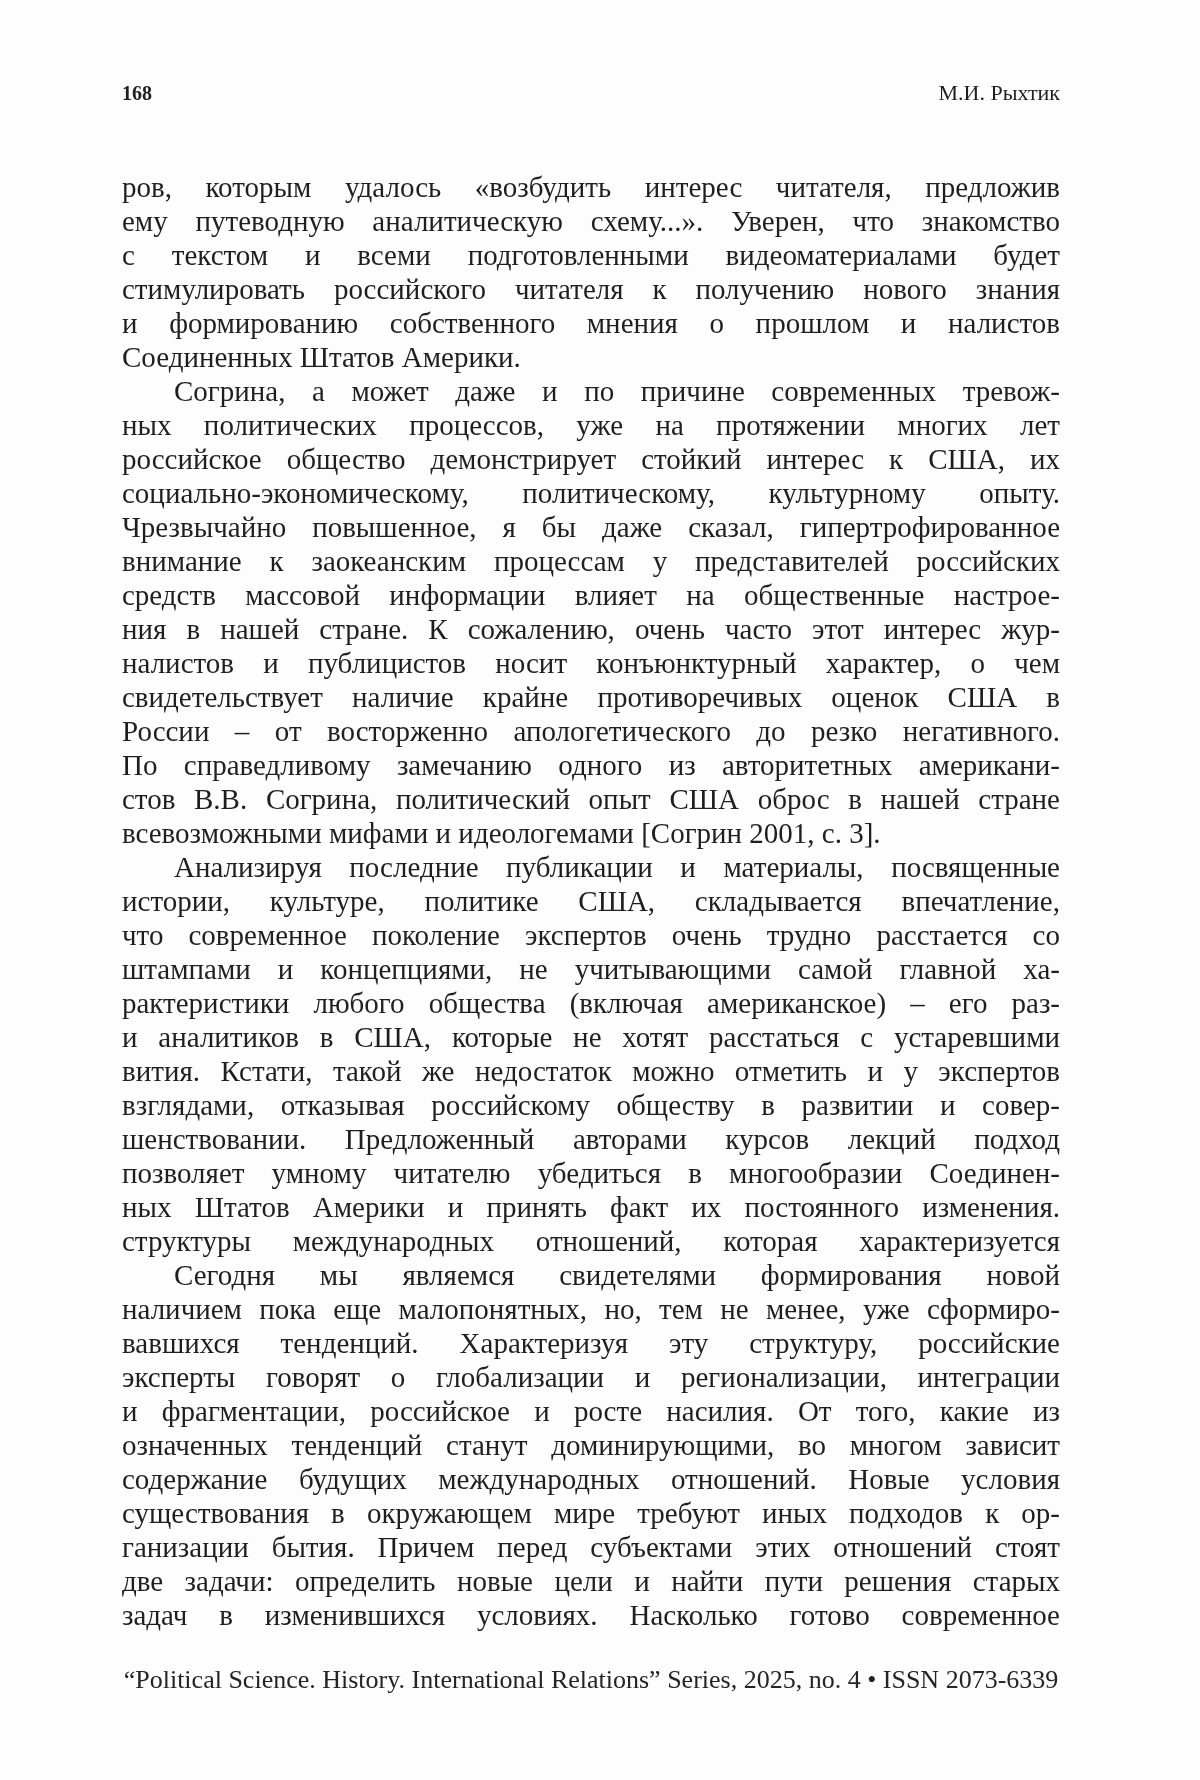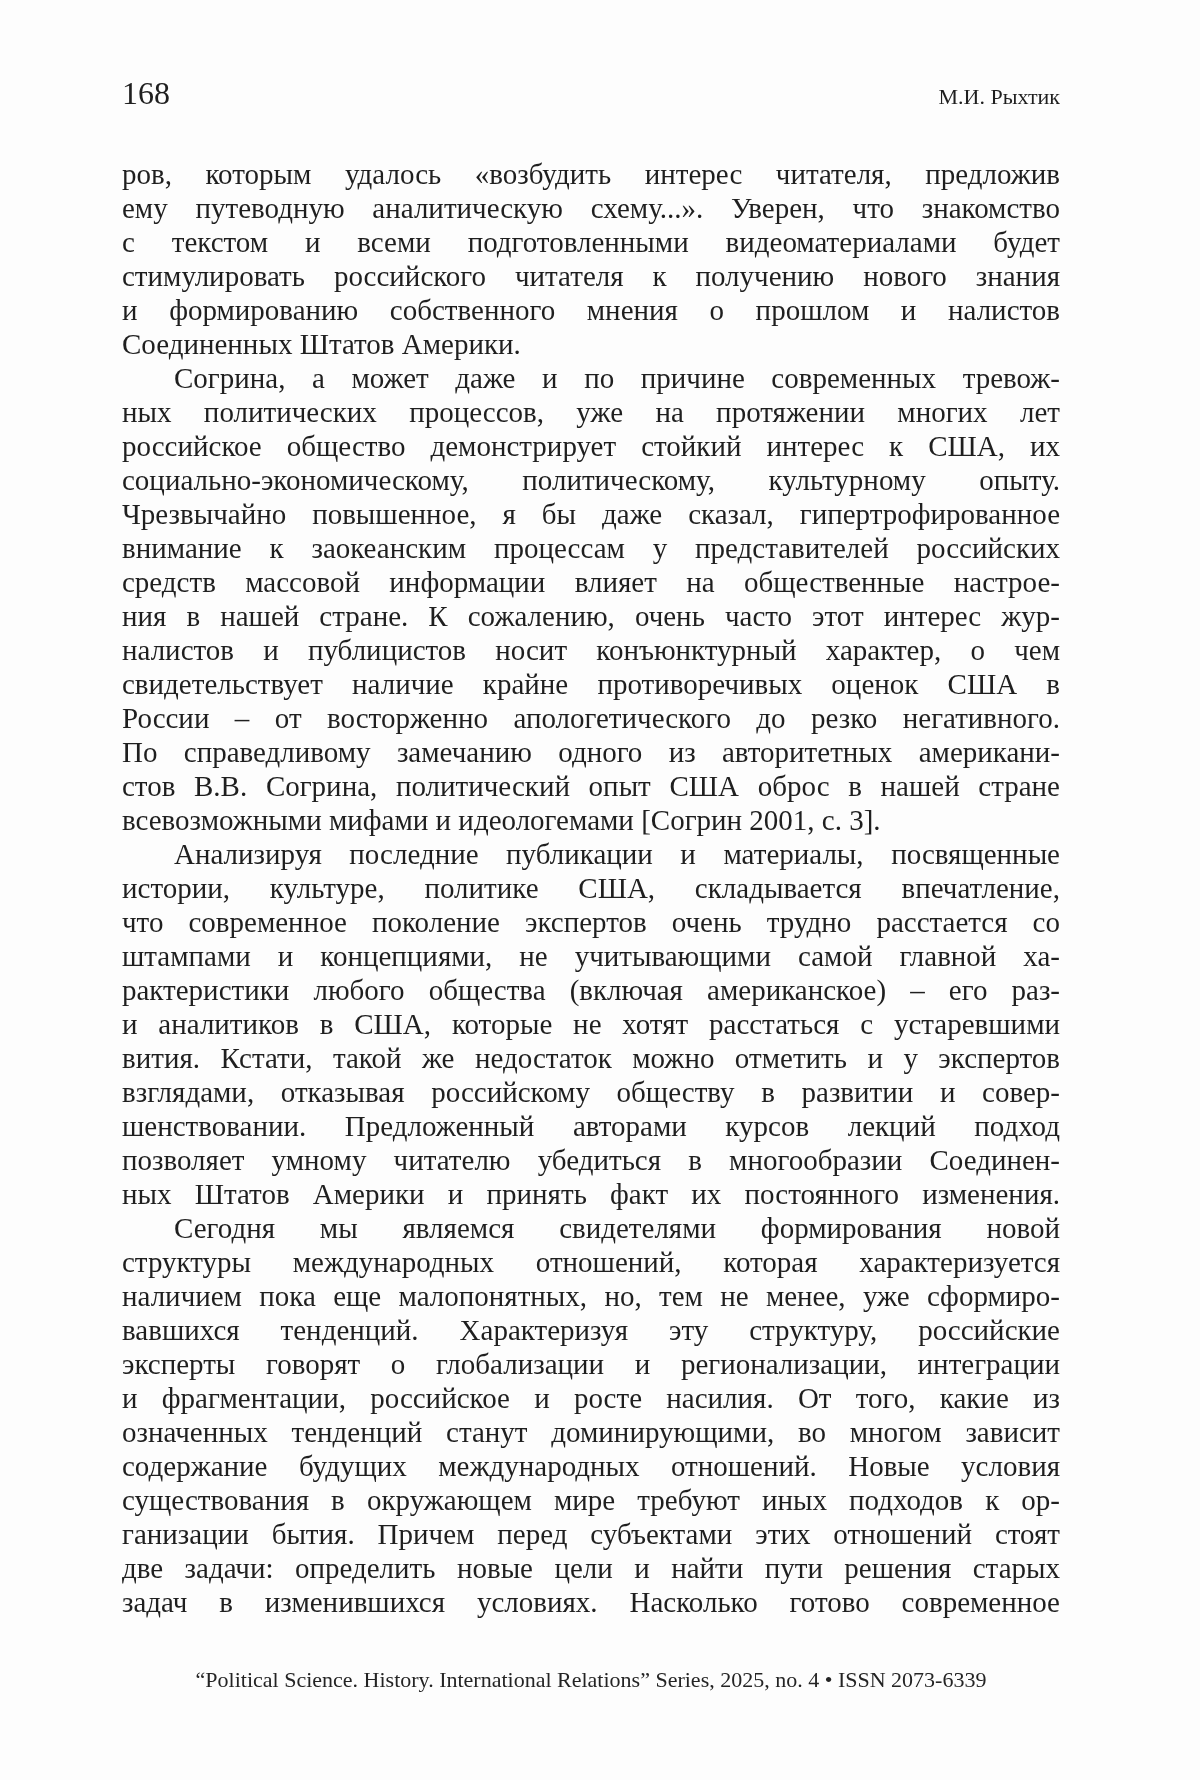--- a/index.html
+++ b/index.html
@@ -16,42 +16,42 @@
     background: #fdfdfd;
     overflow: hidden;
   }
   .running-header {
     position: absolute;
     left: 122px; top: 76px; width: 938px;
     display: flex;
     justify-content: space-between;
     align-items: baseline;
   }
-  .page-number { font-size: 32px; line-height: 34px; }
+  .page-number { font-size: 20px; line-height: 34px; font-weight: bold; }
   .running-author { font-size: 22px; line-height: 34px; }
   .text-body {
     position: absolute;
-    left: 122px; top: 157px; width: 938px;
+    left: 122px; top: 170px; width: 938px;
     font-size: 29px;
     line-height: 34px;
     font-family: Liberation Serif, serif;
   }
   .line {
     height: 34px;
     overflow: hidden;
     text-align: justify;
     text-align-last: justify;
   }
   .line.indent { text-indent: 52px; }
   .line.last-left { text-align-last: left; }
   .page-footer {
     position: absolute;
     left: 122px; top: 1666px; width: 938px;
     text-align: center;
-    font-size: 22px;
+    font-size: 26px;
     line-height: 28px;
     color: #242424;
   }
 </style>
 </head>
 <body>
 
 <div class="page">
 
   <div class="running-header">
@@ -84,22 +84,22 @@
       <div class="line">истории, культуре, политике США, складывается впечатление,</div>
       <div class="line">что современное поколение экспертов очень трудно расстается со</div>
       <div class="line">штампами и концепциями, не учитывающими самой главной ха-</div>
       <div class="line">рактеристики любого общества (включая американское) – его раз-</div>
       <div class="line">и аналитиков в США, которые не хотят расстаться с устаревшими</div>
       <div class="line">вития. Кстати, такой же недостаток можно отметить и у экспертов</div>
       <div class="line">взглядами, отказывая российскому обществу в развитии и совер-</div>
       <div class="line">шенствовании. Предложенный авторами курсов лекций подход</div>
       <div class="line">позволяет умному читателю убедиться в многообразии Соединен-</div>
       <div class="line">ных Штатов Америки и принять факт их постоянного изменения.</div>
+      <div class="line">структуры международных отношений, которая характеризуется</div>
       <div class="line indent">Сегодня мы являемся свидетелями формирования новой</div>
-      <div class="line">структуры международных отношений, которая характеризуется</div>
       <div class="line">наличием пока еще малопонятных, но, тем не менее, уже сформиро-</div>
       <div class="line">вавшихся тенденций. Характеризуя эту структуру, российские</div>
       <div class="line">эксперты говорят о глобализации и регионализации, интеграции</div>
       <div class="line">и фрагментации, российское и росте насилия. От того, какие из</div>
       <div class="line">означенных тенденций станут доминирующими, во многом зависит</div>
       <div class="line">содержание будущих международных отношений. Новые условия</div>
       <div class="line">существования в окружающем мире требуют иных подходов к ор-</div>
       <div class="line">ганизации бытия. Причем перед субъектами этих отношений стоят</div>
       <div class="line">две задачи: определить новые цели и найти пути решения старых</div>
       <div class="line">задач в изменившихся условиях. Насколько готово современное</div>

